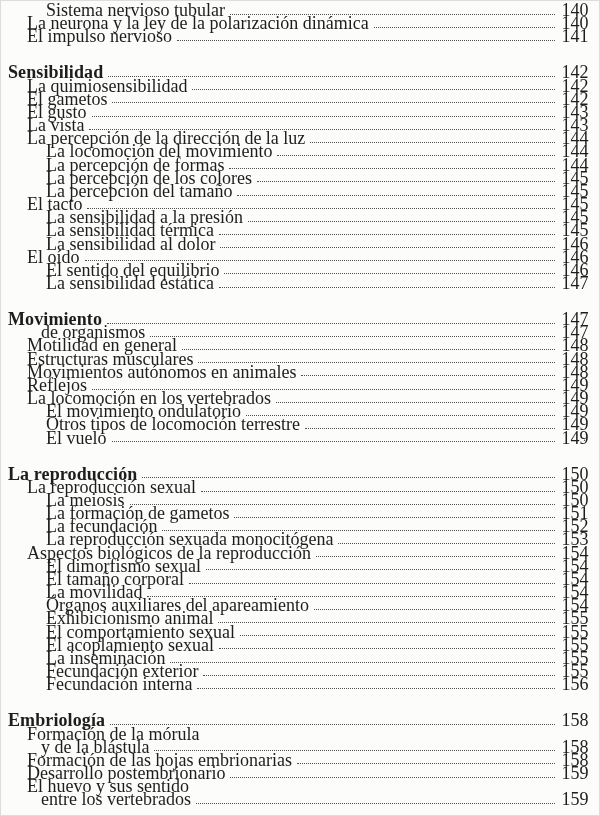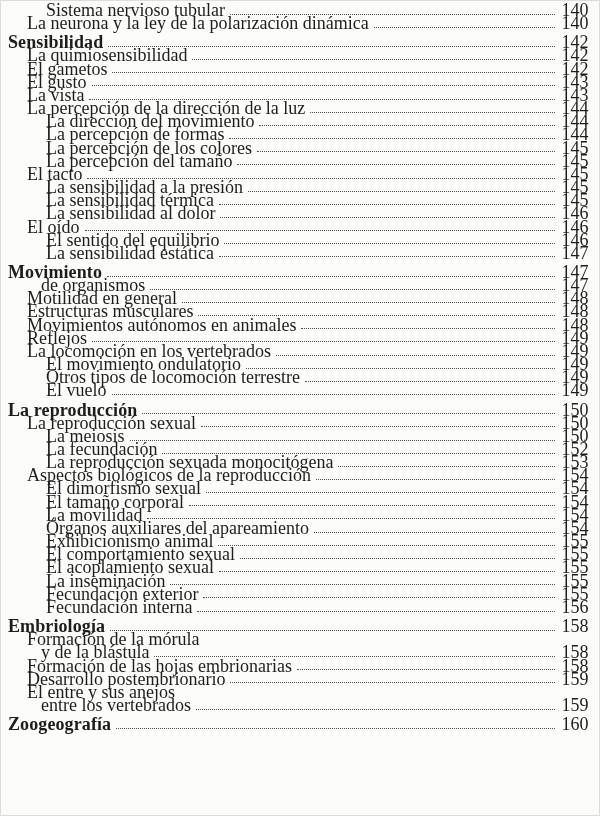--- a/index.html
+++ b/index.html
@@ -23,21 +23,21 @@
     display: flex;
     align-items: flex-end;
     line-height: 13.15px;
     font-size: 18px;
   }
   .l0 { padding-left: 8px; }
   .l1 { padding-left: 27px; }
   .l2 { padding-left: 46px; }
   .c1 { padding-left: 41px; }
   .bold .label { font-weight: bold; letter-spacing: .1px; }
-  .gap { margin-top: 6px; }
+  .gap { margin-top: 23px; }
   .label { white-space: nowrap; }
   .leader {
     flex: 1 1 auto;
     min-width: 8px;
     border-bottom: 1.4px dotted #4e4e4c;
     margin: 0 5px 2.5px 5px;
     height: 0;
     align-self: flex-end;
   }
   .page-num {
@@ -62,20 +62,25 @@
       <div class="row l2">
         <span class="label">Sistema nervioso tubular</span>
         <span class="leader"></span>
         <span class="page-num">140</span>
       </div>
       <div class="row l1">
         <span class="label">La neurona y la ley de la polarización dinámica</span>
         <span class="leader"></span>
         <span class="page-num">140</span>
       </div>
+      <div class="row l1">
+        <span class="label">El impulso nervioso</span>
+        <span class="leader"></span>
+        <span class="page-num">141</span>
+      </div>
       <div class="row l0 bold gap">
         <span class="label">Sensibilidad</span>
         <span class="leader"></span>
         <span class="page-num">142</span>
       </div>
       <div class="row l1">
         <span class="label">La quimiosensibilidad</span>
         <span class="leader"></span>
         <span class="page-num">142</span>
       </div>
@@ -93,21 +98,21 @@
         <span class="label">La vista</span>
         <span class="leader"></span>
         <span class="page-num">143</span>
       </div>
       <div class="row l1">
         <span class="label">La percepción de la dirección de la luz</span>
         <span class="leader"></span>
         <span class="page-num">144</span>
       </div>
       <div class="row l2">
-        <span class="label">La dirección del movimiento</span>
+        <span class="label">La locomoción del movimiento</span>
         <span class="leader"></span>
         <span class="page-num">144</span>
       </div>
       <div class="row l2">
         <span class="label">La percepción de formas</span>
         <span class="leader"></span>
         <span class="page-num">144</span>
       </div>
       <div class="row l2">
         <span class="label">La percepción de los colores</span>
@@ -213,20 +218,25 @@
         <span class="label">La reproducción sexual</span>
         <span class="leader"></span>
         <span class="page-num">150</span>
       </div>
       <div class="row l2">
         <span class="label">La meiosis</span>
         <span class="leader"></span>
         <span class="page-num">150</span>
       </div>
       <div class="row l2">
+        <span class="label">La formación de gametos</span>
+        <span class="leader"></span>
+        <span class="page-num">151</span>
+      </div>
+      <div class="row l2">
         <span class="label">La fecundación</span>
         <span class="leader"></span>
         <span class="page-num">152</span>
       </div>
       <div class="row l2">
         <span class="label">La reproducción sexuada monocitógena</span>
         <span class="leader"></span>
         <span class="page-num">153</span>
       </div>
       <div class="row l1">
@@ -301,21 +311,21 @@
         <span class="label">Formación de las hojas embrionarias</span>
         <span class="leader"></span>
         <span class="page-num">158</span>
       </div>
       <div class="row l1">
         <span class="label">Desarrollo postembrionario</span>
         <span class="leader"></span>
         <span class="page-num">159</span>
       </div>
       <div class="row l1">
-        <span class="label">El entre y sus anejos</span>
+        <span class="label">El huevo y sus sentido</span>
       </div>
       <div class="row c1">
         <span class="label">entre los vertebrados</span>
         <span class="leader"></span>
         <span class="page-num">159</span>
       </div>
       <div class="row l0 bold gap">
         <span class="label">Zoogeografía</span>
         <span class="leader"></span>
         <span class="page-num">160</span>

